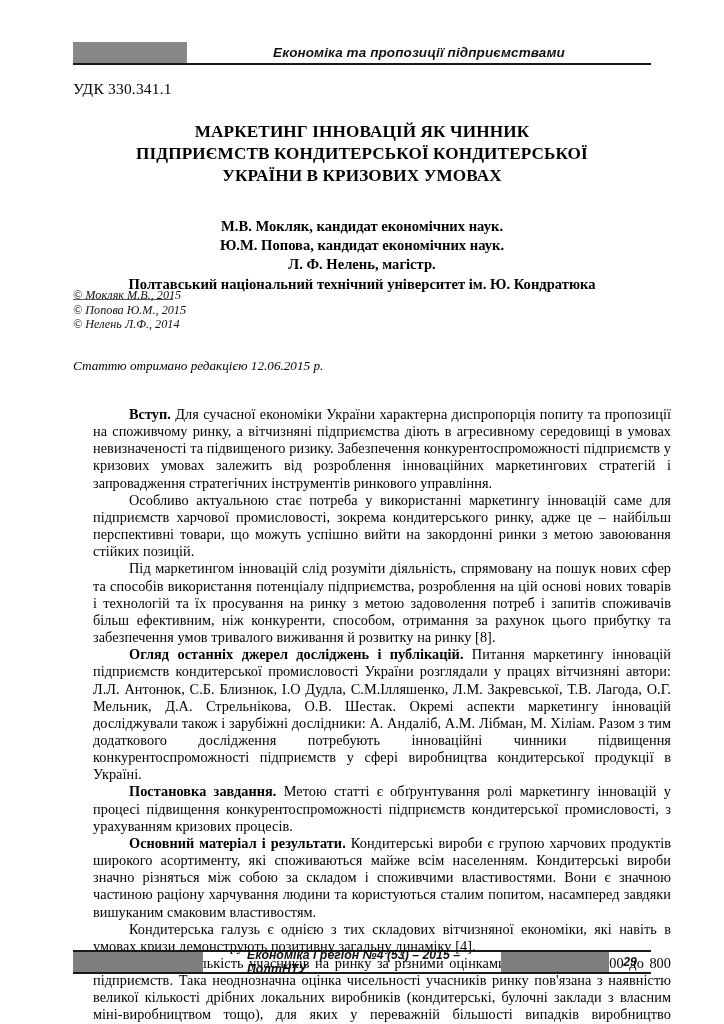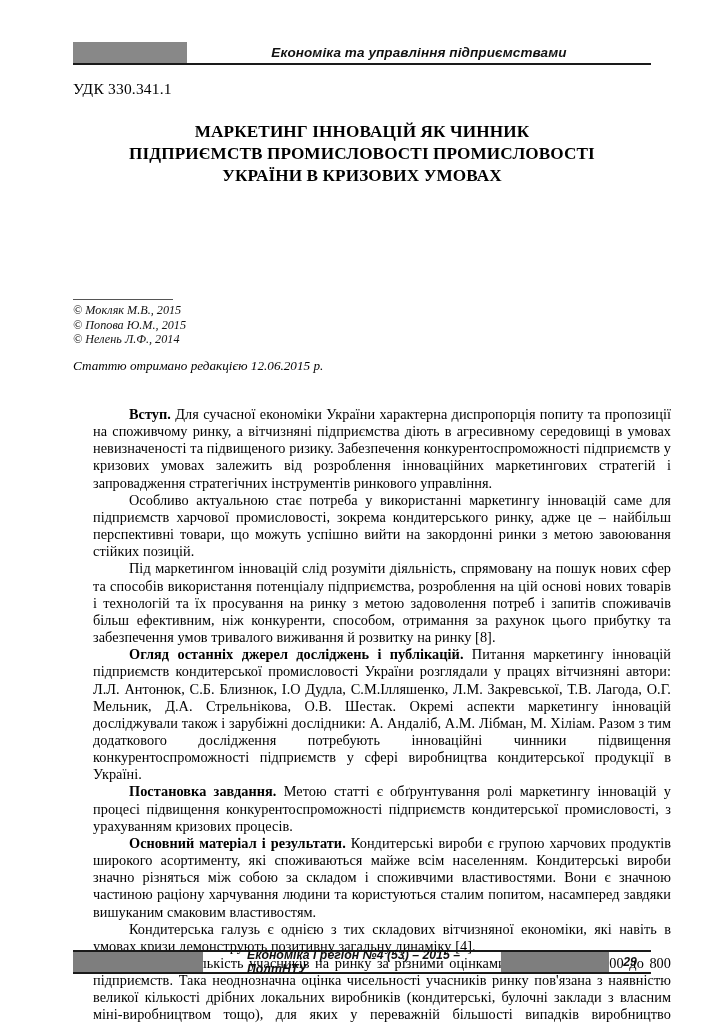--- a/index.html
+++ b/index.html
@@ -94,21 +94,21 @@
   .copyright-rule {
     position: absolute;
     left: 73px;
     top: 299px;
     width: 100px;
     border-top: 1px solid #555555;
   }
   .copyright {
     position: absolute;
     left: 73px;
-    top: 303px;
+    top: 288px;
     font-style: italic;
     font-size: 12.2px;
     line-height: 14.6px;
     color: #111111;
   }
   .received {
     position: absolute;
     left: 73px;
     top: 358px;
     font-style: italic;
@@ -179,31 +179,37 @@
     color: #111111;
   }
 </style>
 </head>
 <body>
 
 <div class="page">
 
   <div class="running-head">
     <div class="running-head-box"></div>
-    <div class="running-head-title">Економіка та управління підприємствами</div>
+    <div class="running-head-title">Економіка та пропозиції підприємствами</div>
   </div>
 
   <div class="udc">УДК 330.341.1</div>
 
   <div class="article-title">
     <div>МАРКЕТИНГ ІННОВАЦІЙ ЯК ЧИННИК</div>
-    <div>ПІДПРИЄМСТВ ПРОМИСЛОВОСТІ ПРОМИСЛОВОСТІ</div>
+    <div>ПІДПРИЄМСТВ КОНДИТЕРСЬКОЇ КОНДИТЕРСЬКОЇ</div>
     <div>УКРАЇНИ В КРИЗОВИХ УМОВАХ</div>
   </div>
 
+  <div class="authors">
+    <div>М.В. Мокляк, кандидат економічних наук.</div>
+    <div>Ю.М. Попова, кандидат економічних наук.</div>
+    <div>Л. Ф. Нелень, магістр.</div>
+    <div>Полтавський національний технічний університет ім. Ю. Кондратюка</div>
+  </div>
 
   <div class="copyright-rule"></div>
   <div class="copyright">
     <div>© Мокляк М.В., 2015</div>
     <div>© Попова Ю.М., 2015</div>
     <div>© Нелень Л.Ф., 2014</div>
   </div>
   <div class="received">Статтю отримано редакцією 12.06.2015 р.</div>
 
   <div class="body-text">

